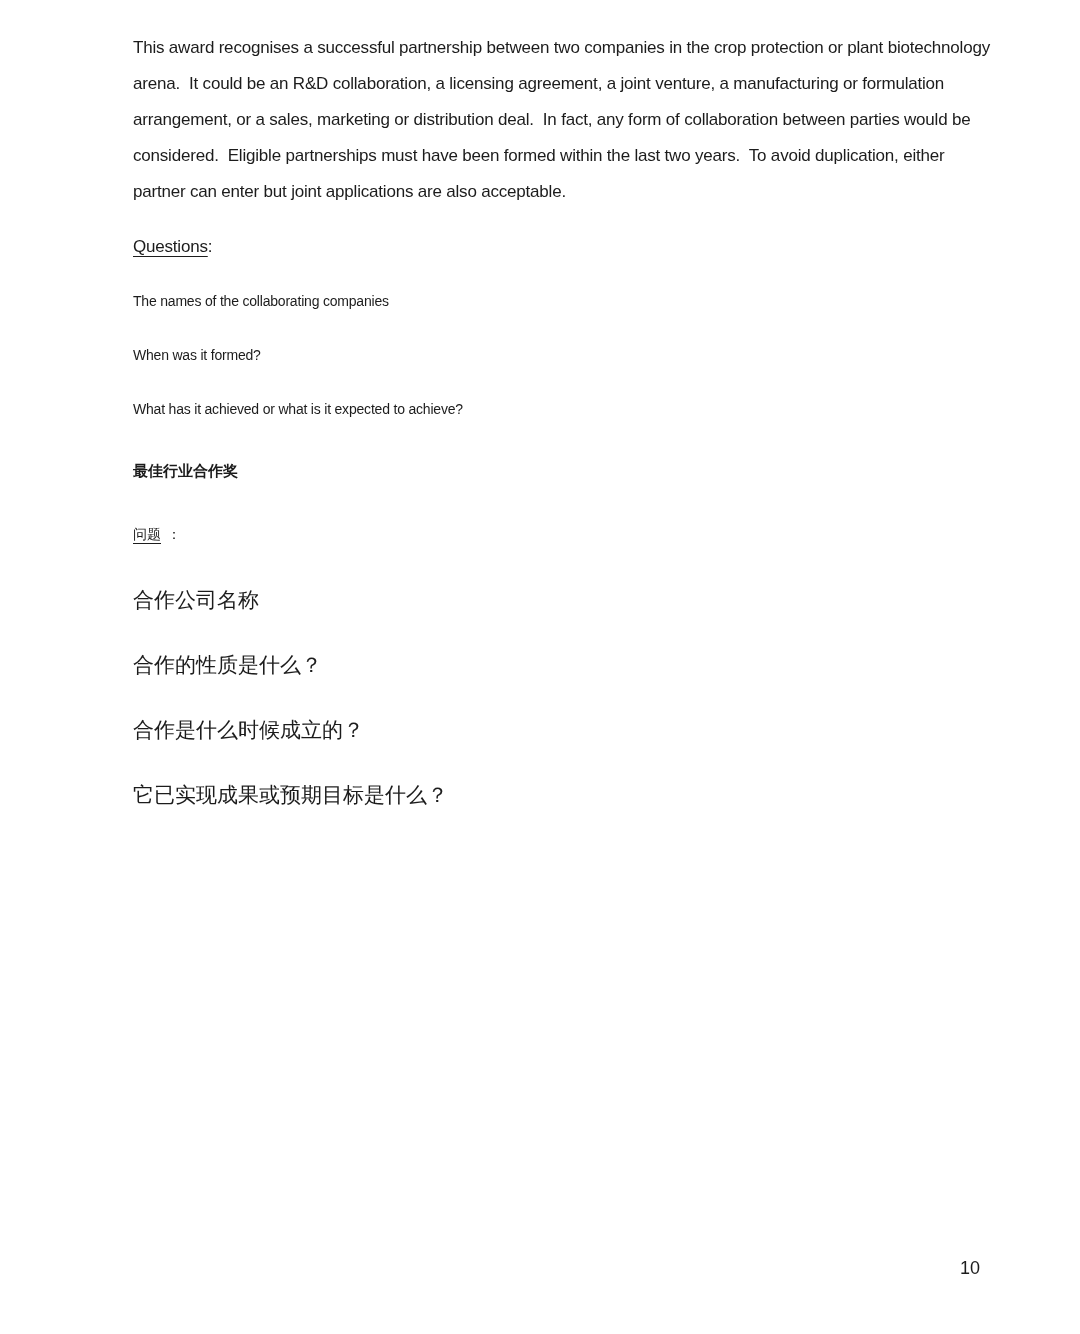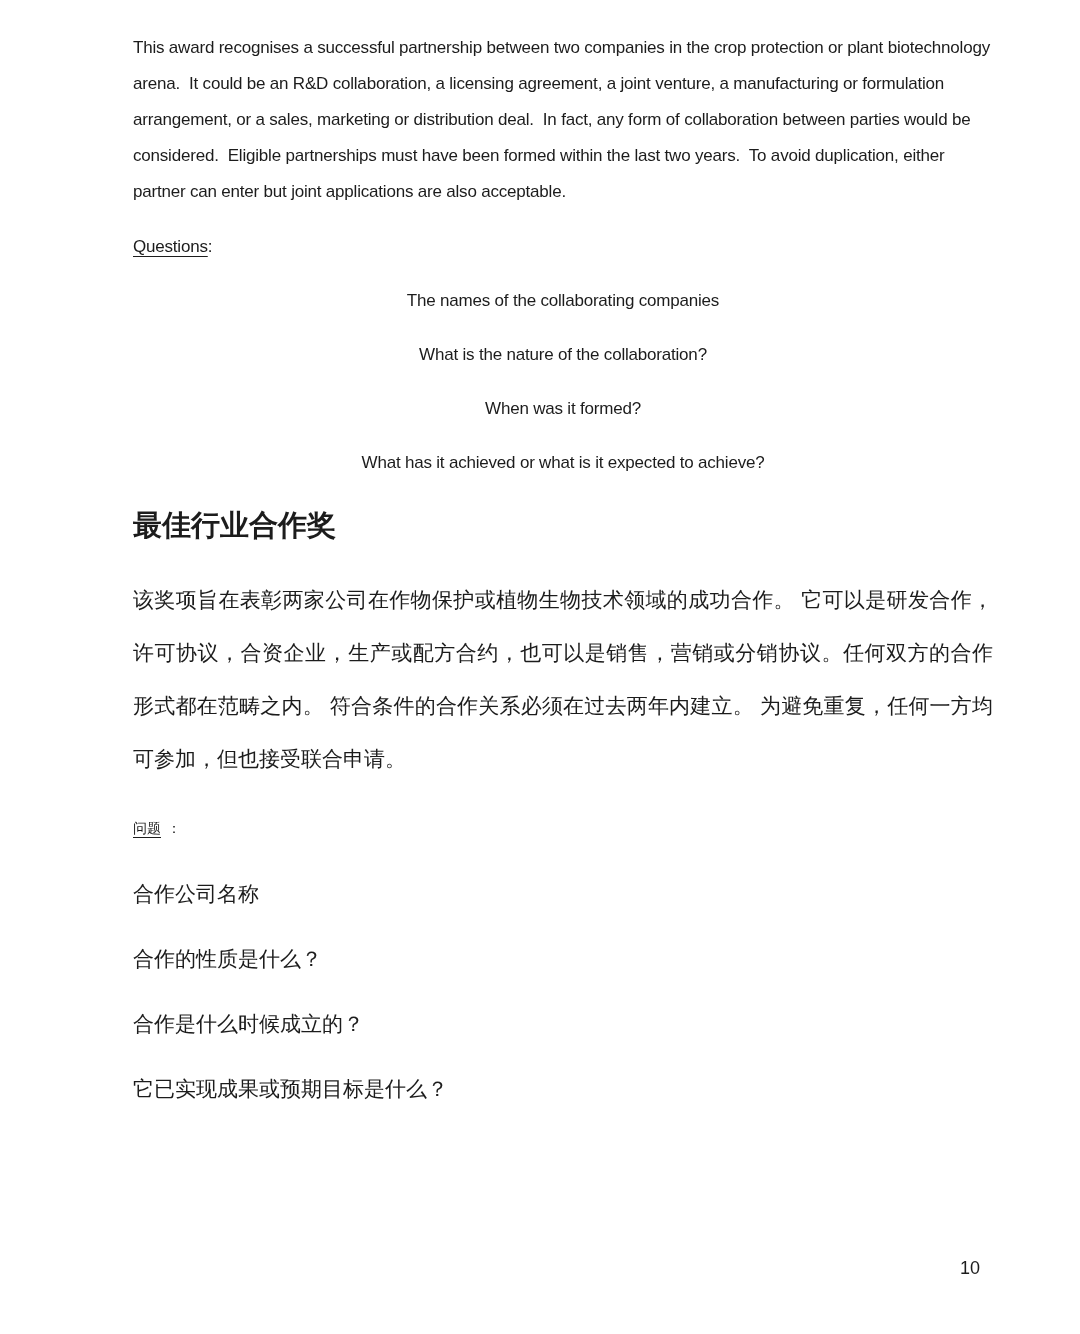--- a/index.html
+++ b/index.html
@@ -31,29 +31,28 @@
     text-align: left;
   }
   .questions-heading-en {
     margin: 19px 0 0 0;
     font-size: 17px;
     letter-spacing: -0.2px;
     line-height: 36px;
   }
   .en-question {
     margin: 18px 0 0 0;
-    font-size: 17px;
+    font-size: 14px;
     letter-spacing: -0.2px;
     line-height: 36px;
     white-space: pre-wrap;
-    text-align: center;
   }
   .cn-heading {
     margin: 24px 0 0 0;
-    font-size: 29px;
+    font-size: 15px;
     font-weight: bold;
     line-height: 40px;
   }
   .cn-paragraph {
     margin: 28px 0 0 0;
     font-size: 21px;
     line-height: 53px;
     text-align: justify;
     white-space: pre-wrap;
   }
@@ -89,29 +88,27 @@
 
 <div class="page">
   <div class="content">
 
     <p class="en-paragraph">This award recognises a successful partnership between two companies in the crop protection or plant biotechnology arena.  It could be an R&amp;D collaboration, a licensing agreement, a joint venture, a manufacturing or formulation arrangement, or a sales, marketing or distribution deal.  In fact, any form of collaboration between parties would be considered.  Eligible partnerships must have been formed within the last two years.  To avoid duplication, either partner can enter but joint applications are also acceptable.</p>
 
     <p class="questions-heading-en"><span class="u">Questions</span><span>:</span></p>
 
     <p class="en-question">The names of the collaborating companies</p>
 
-    <p class="en-question">What is the nature of the collaboration?</p>
 
     <p class="en-question">When was it formed?</p>
 
     <p class="en-question">What has it achieved or what is it expected to achieve?</p>
 
     <p class="cn-heading">最佳行业合作奖</p>
 
-    <p class="cn-paragraph">该奖项旨在表彰两家公司在作物保护或植物生物技术领域的成功合作。 它可以是研发合作，许可协议，合资企业，生产或配方合约，也可以是销售，营销或分销协议。任何双方的合作形式都在范畴之内。 符合条件的合作关系必须在过去两年内建立。 为避免重复，任何一方均可参加，但也接受联合申请。</p>
 
     <p class="questions-heading-cn"><span class="u">问题</span><span class="cn-colon">：</span></p>
 
     <p class="cn-question">合作公司名称</p>
 
     <p class="cn-question">合作的性质是什么？</p>
 
     <p class="cn-question">合作是什么时候成立的？</p>
 
     <p class="cn-question">它已实现成果或预期目标是什么？</p>

